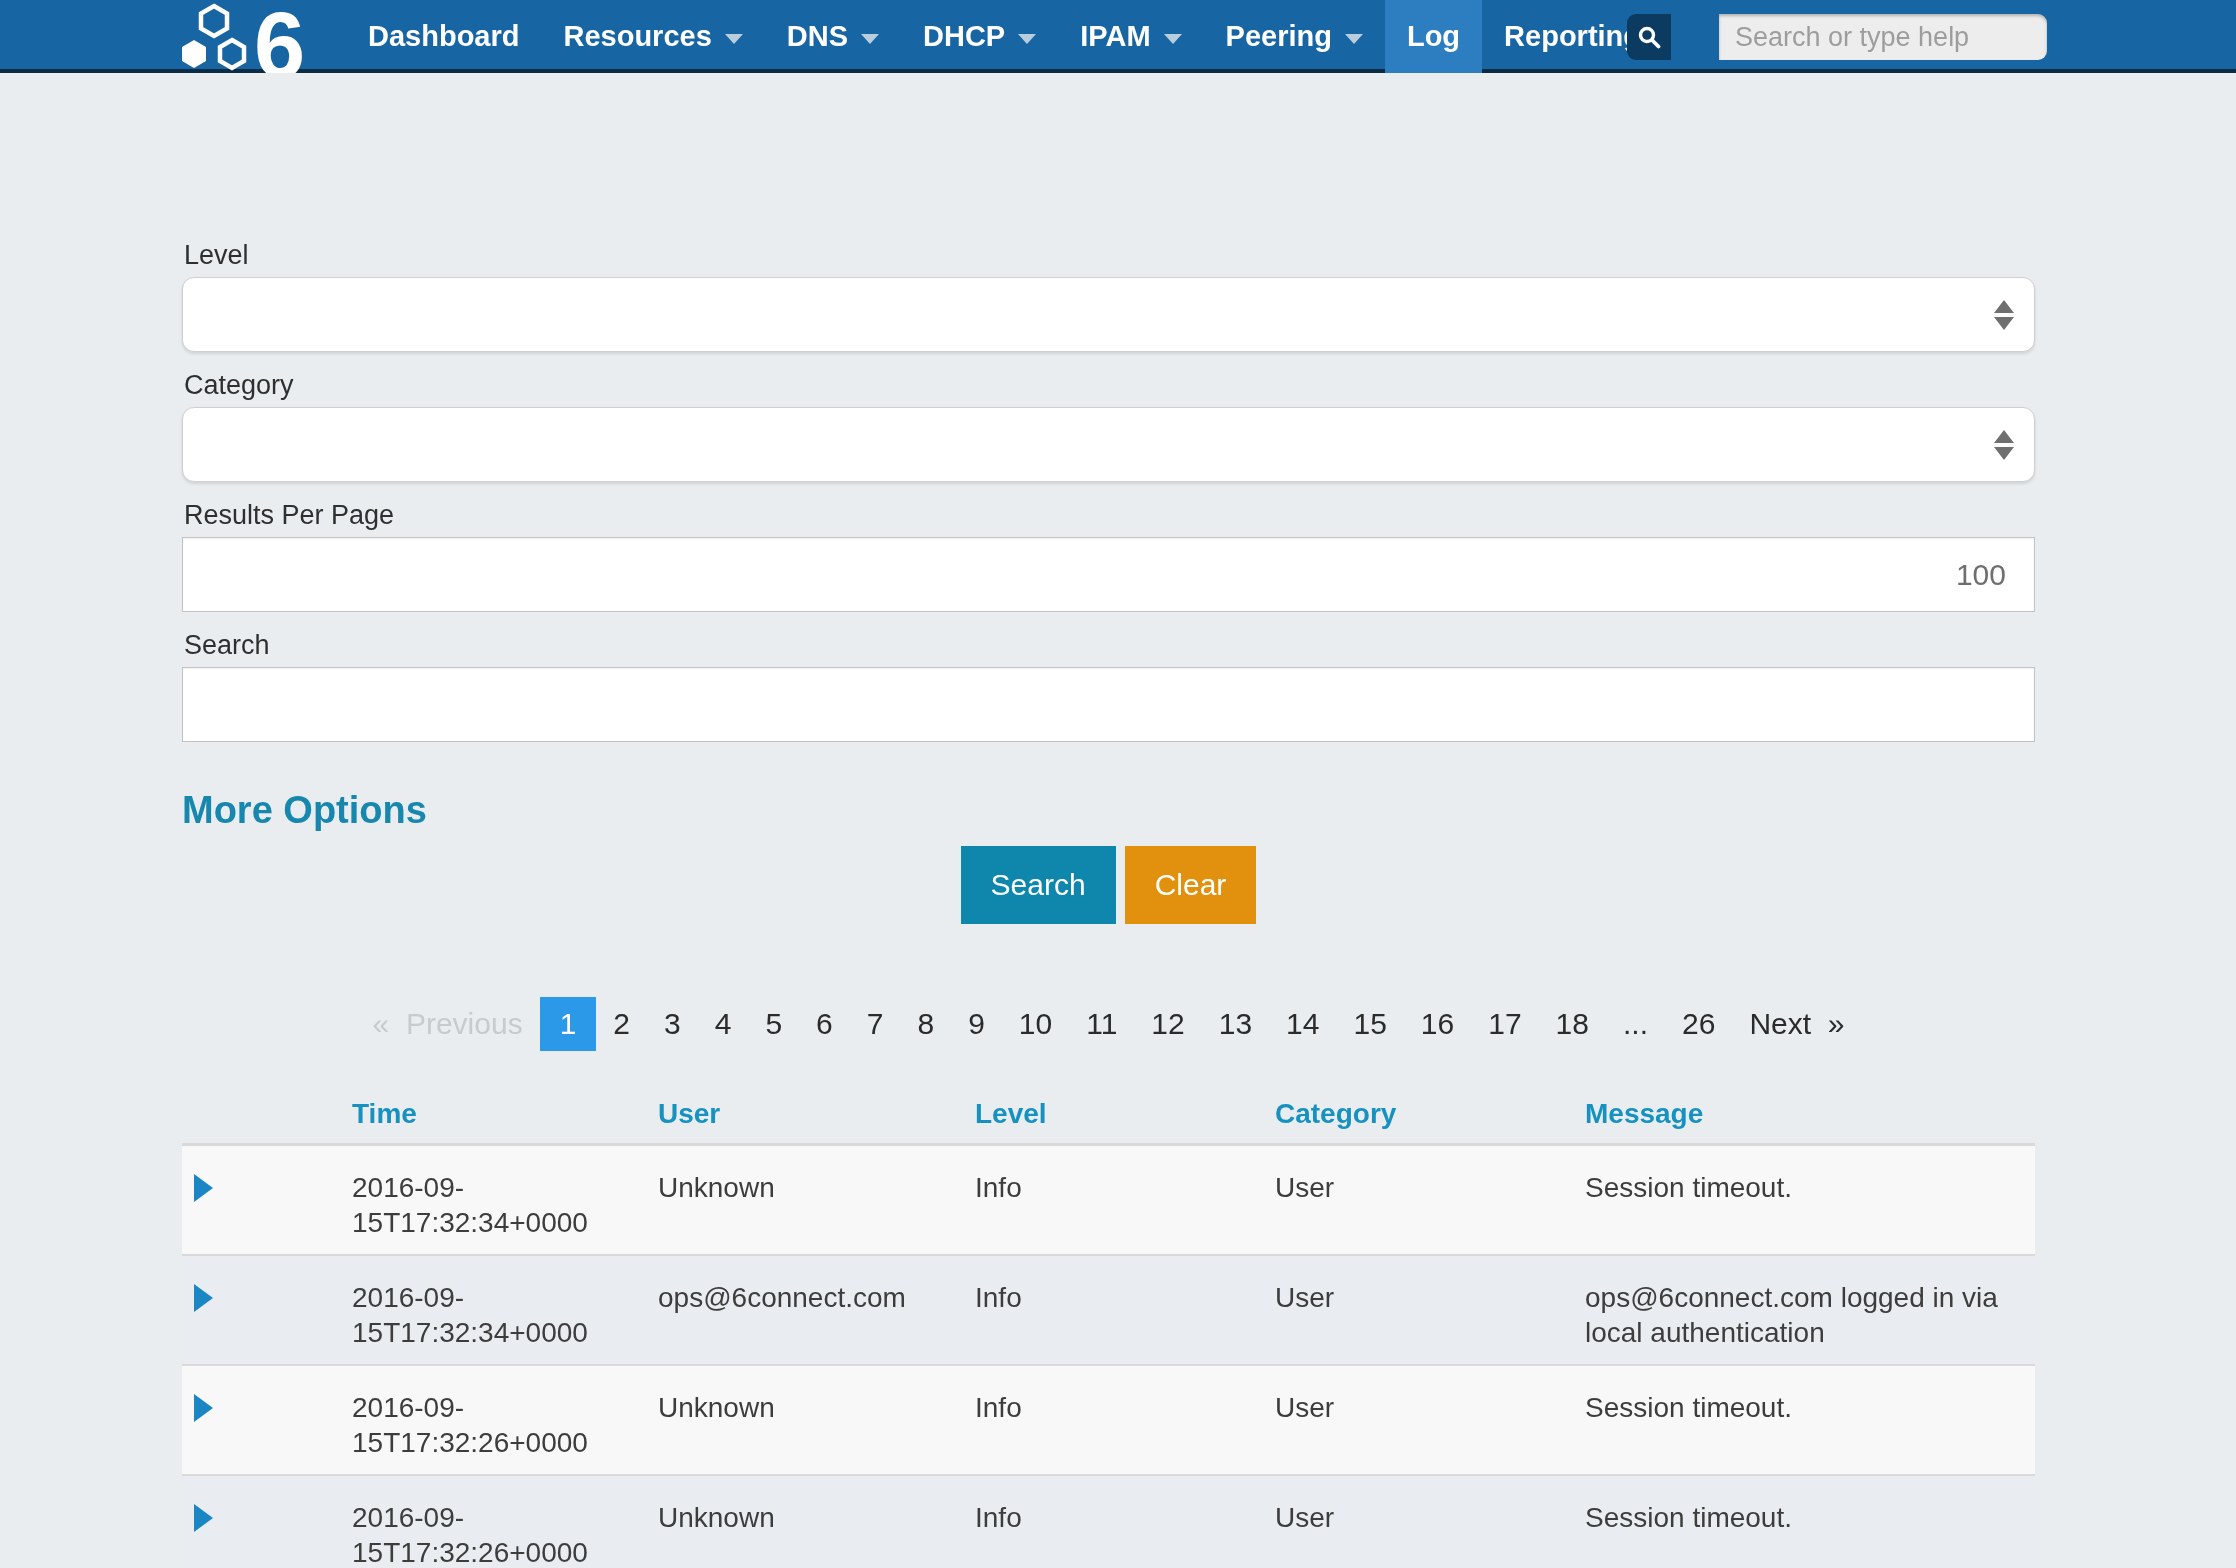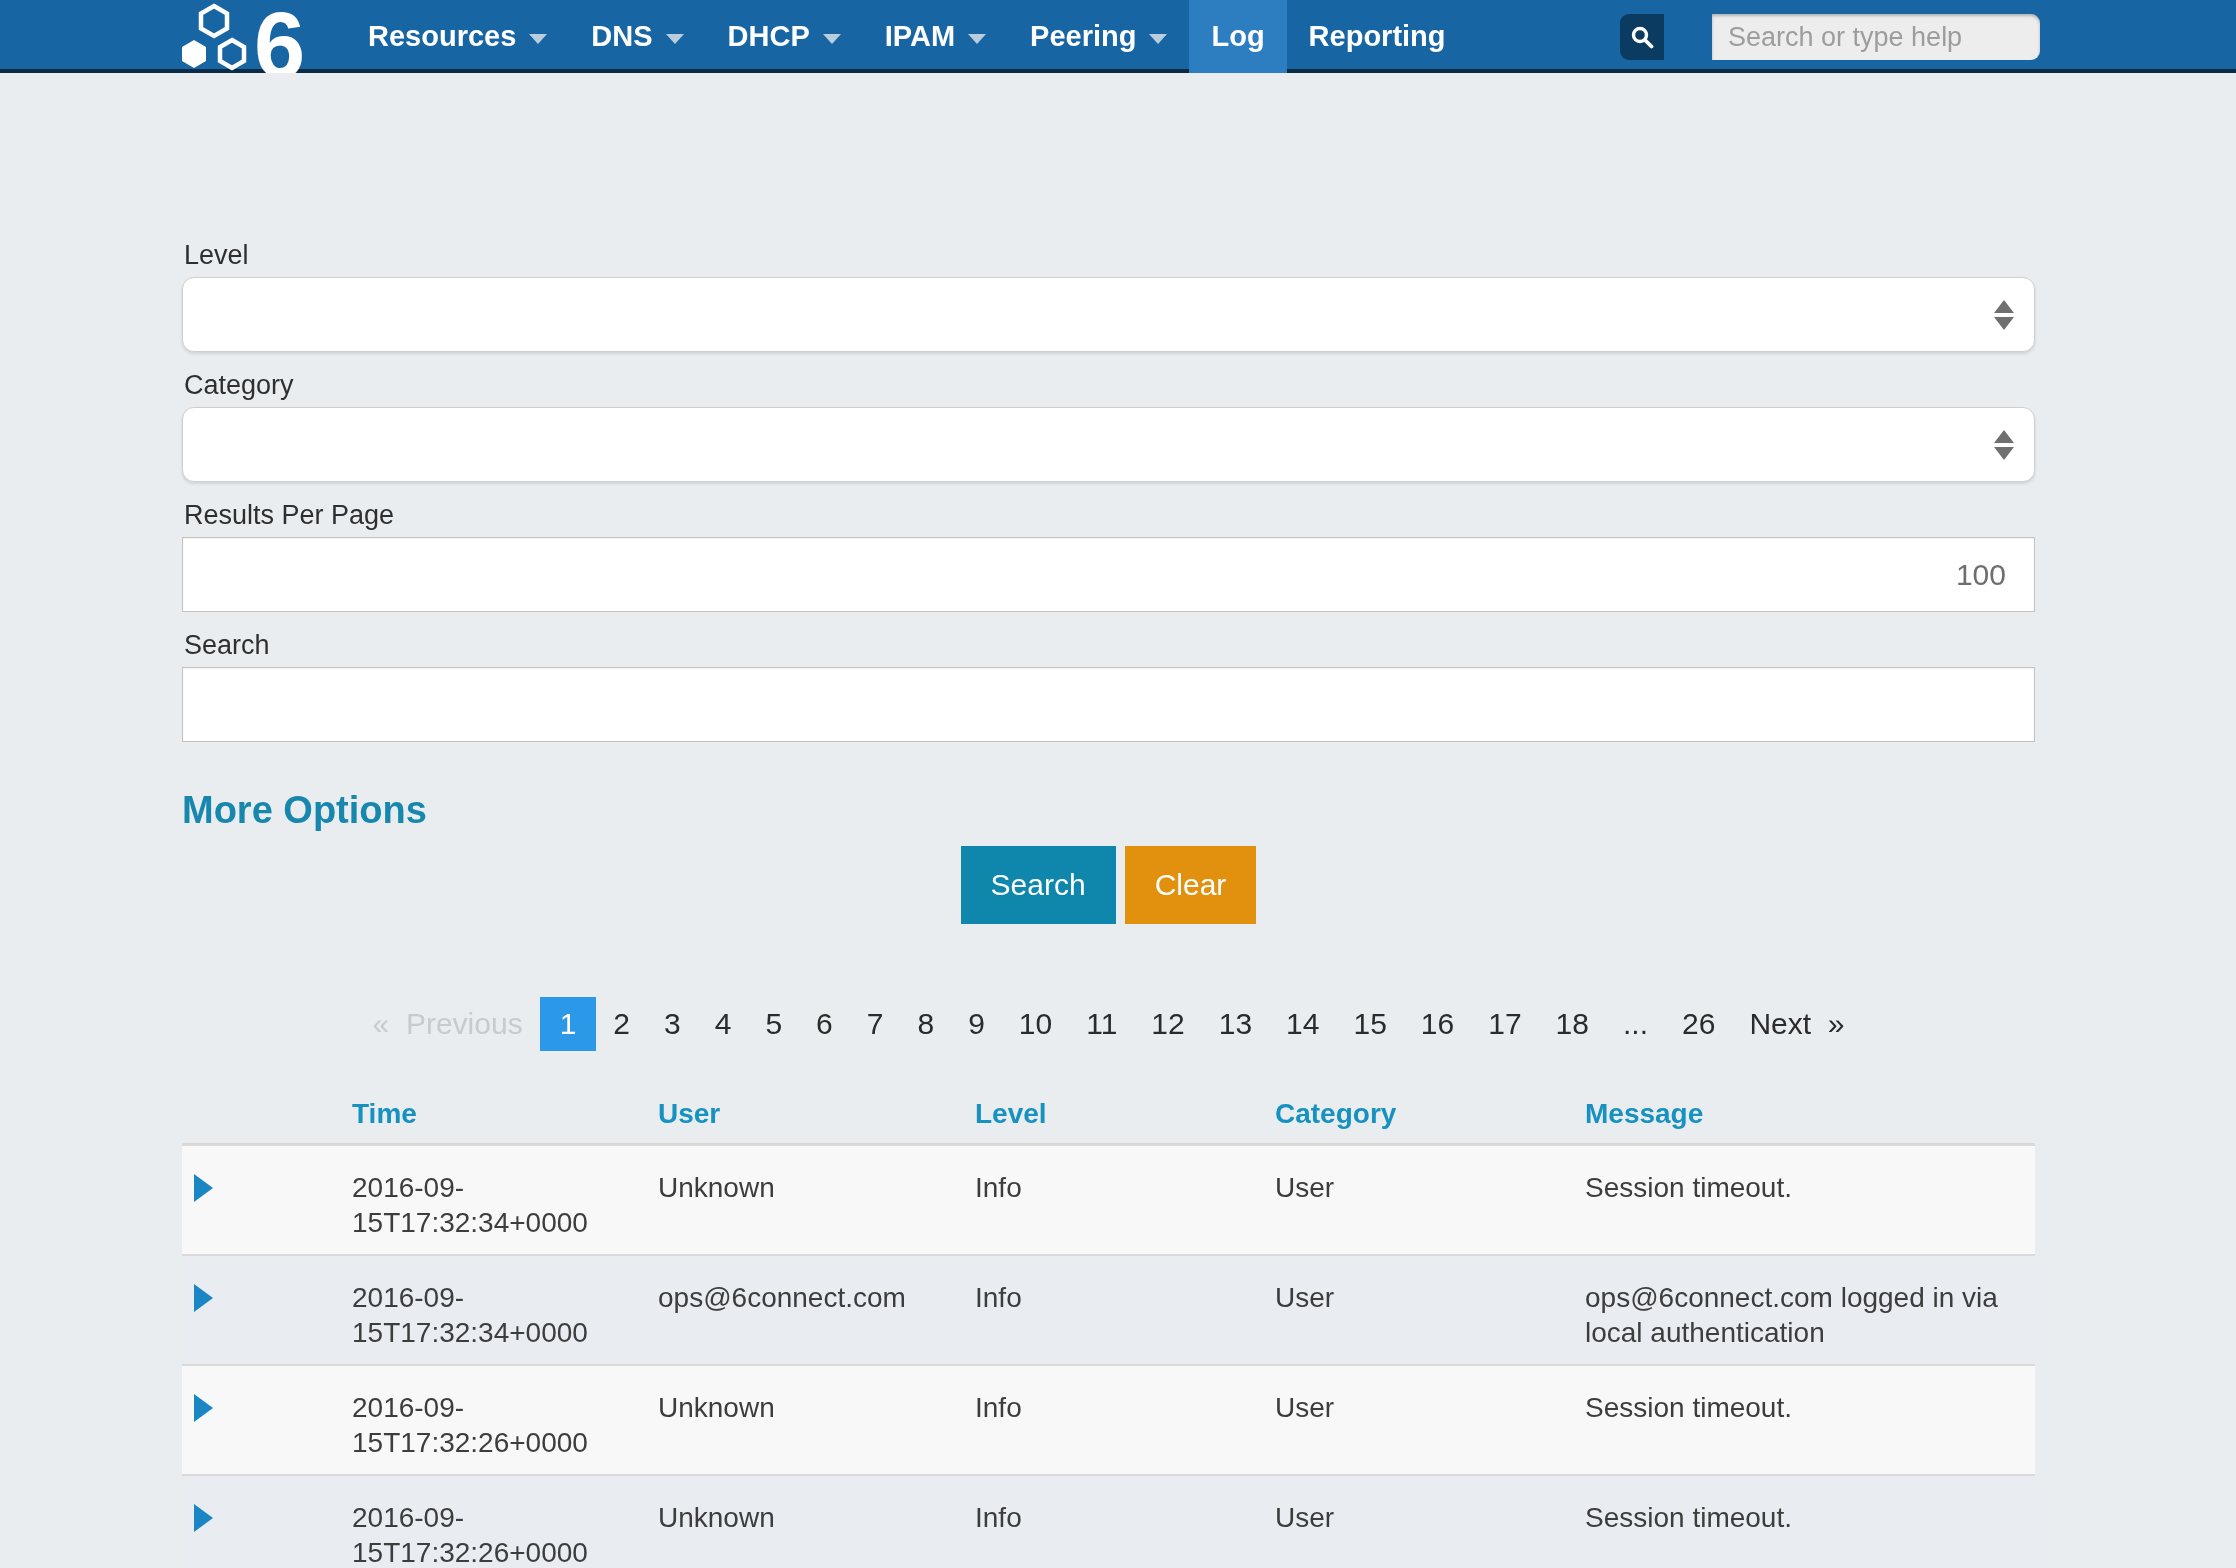--- a/index.html
+++ b/index.html
@@ -28,21 +28,21 @@
     padding: 0 22px; height: 73px;
     color: #fff; font-size: 29px; font-weight: bold;
     cursor: pointer; white-space: nowrap;
   }
   .nav-item.active { background: var(--navbar-active, #2d7ec0); }
   .caret {
     width: 0; height: 0; margin-left: 13px; margin-top: 4px;
     border-left: 9px solid transparent; border-right: 9px solid transparent;
     border-top: 10px solid #b9cedd;
   }
-  .nav-search { position: absolute; right: 196px; top: 14px; height: 46px; display: flex; gap: 48px; }
+  .nav-search { position: absolute; right: 189px; top: 14px; height: 46px; display: flex; gap: 48px; }
   .nav-search-btn {
     width: 44px; height: 46px; border: none; cursor: pointer;
     background: var(--search-icon-bg, #0b3b60);
     border-radius: 9px 0 0 9px;
     display: flex; align-items: center; justify-content: center;
   }
   .nav-search-input {
     width: 328px; height: 46px; border: none; outline: none;
     background: #ededed; border-radius: 0 9px 9px 0;
     font-family: inherit; font-size: 27px; color: #444;
@@ -140,20 +140,24 @@
   <div class="brand">
     <svg width="140" height="80" viewBox="0 0 140 80">
       <polygon points="34,6 47,13.5 47,28.5 34,36 21,28.5 21,13.5" fill="none" stroke="#fff" stroke-width="4.5"></polygon>
       <polygon points="14,40 26,47 26,61 14,68 2,61 2,47" fill="#fff"></polygon>
       <polygon points="52,40 64,47 64,61 52,68 40,61 40,47" fill="none" stroke="#fff" stroke-width="4.5"></polygon>
       <text x="74" y="77" font-family="Liberation Sans, sans-serif" font-size="92" font-weight="bold" fill="#fff">6</text>
     </svg>
   </div>
 
   <ul class="nav" id="nav-list">
+      <li class="nav-item">
+    <span class="nav-label">Dashboard</span>
+
+  </li>
       <li class="nav-item">
     <span class="nav-label">Resources</span>
     <span class="caret"></span>
   </li>
       <li class="nav-item">
     <span class="nav-label">DNS</span>
     <span class="caret"></span>
   </li>
       <li class="nav-item">
     <span class="nav-label">DHCP</span>

